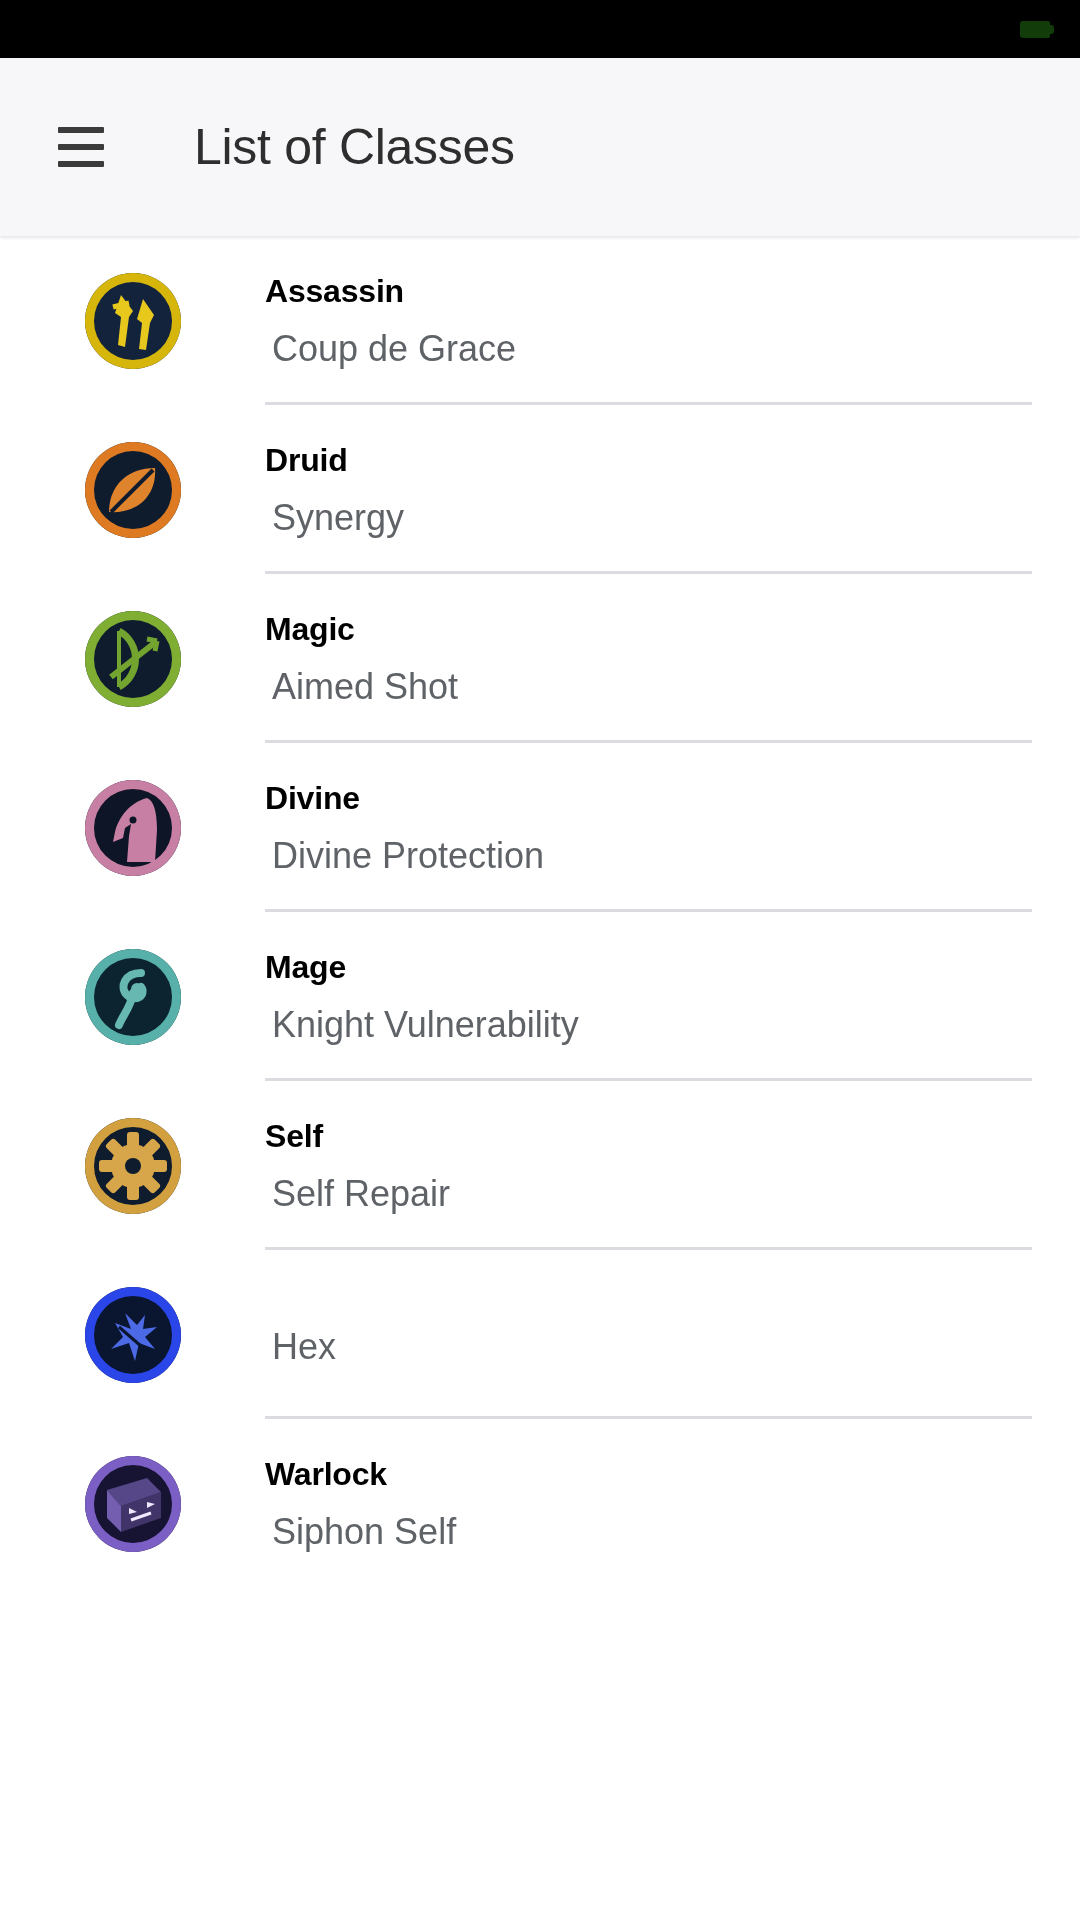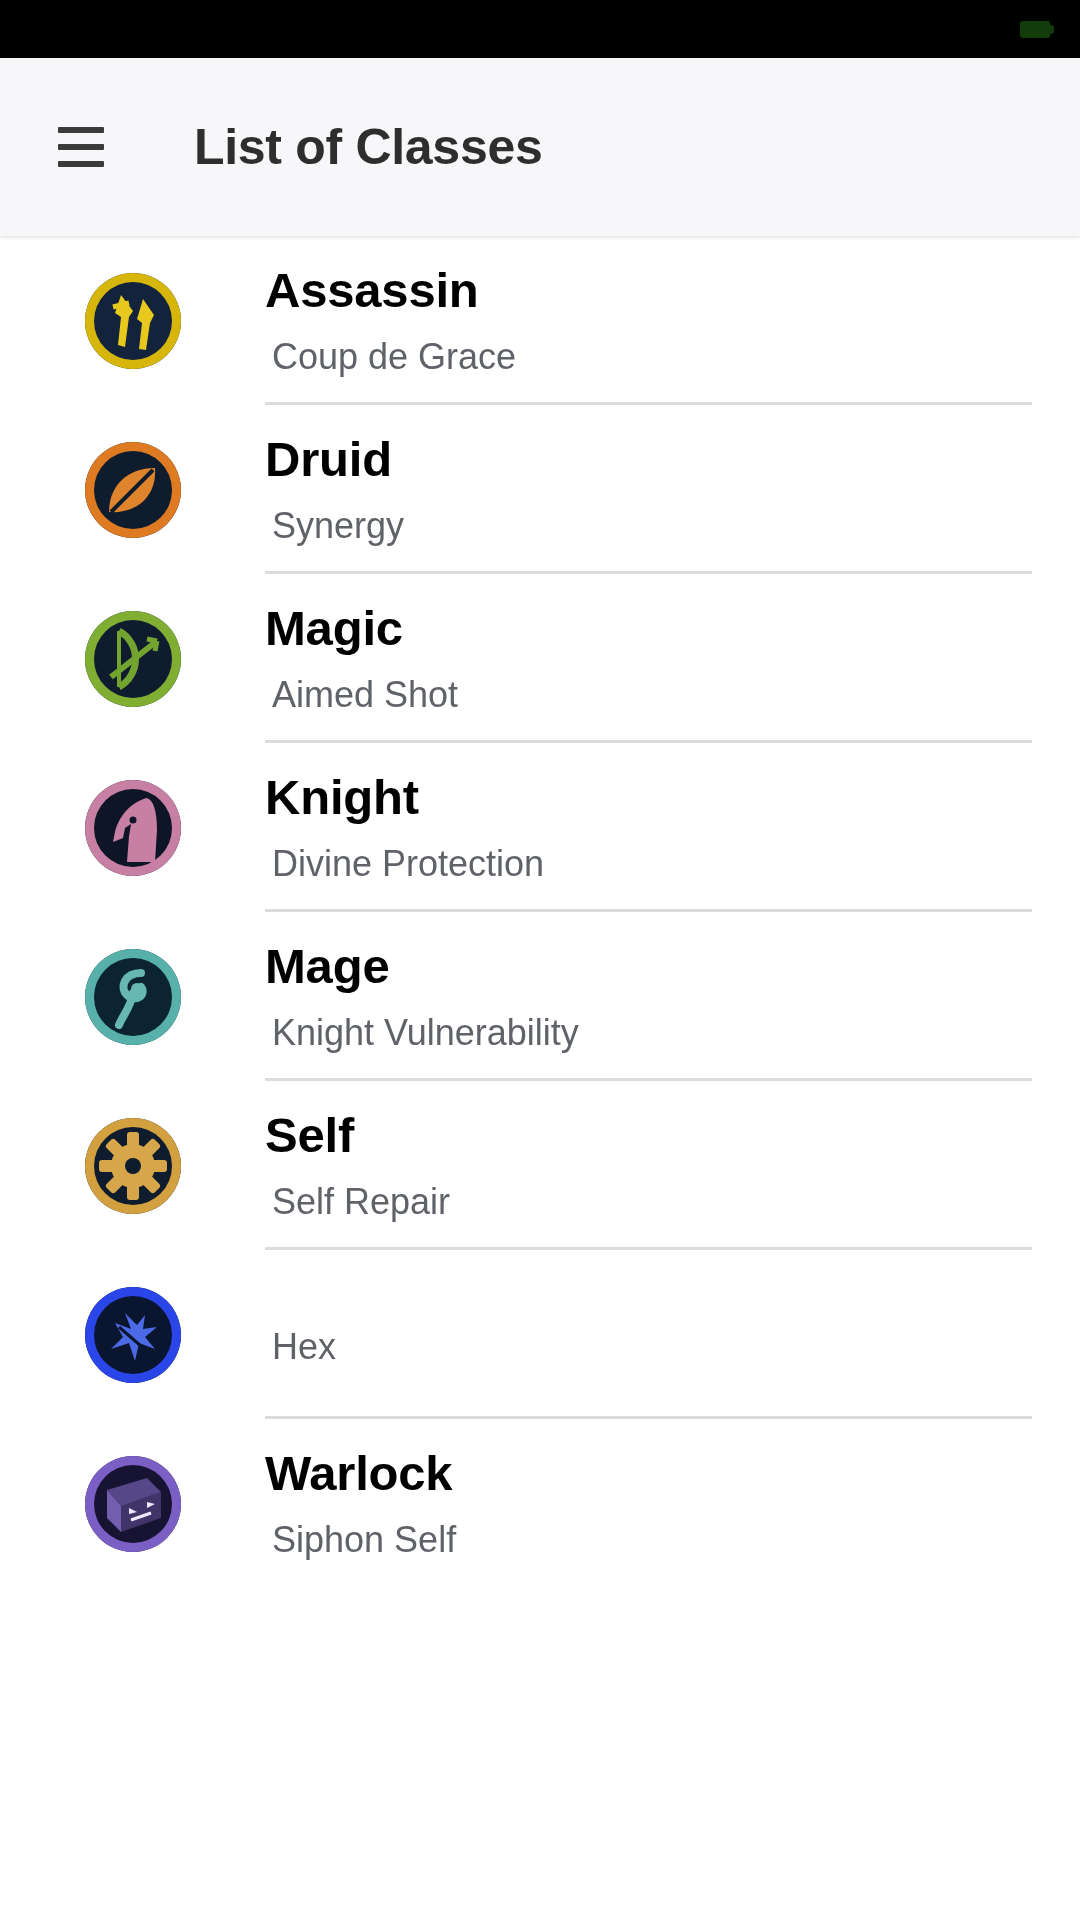--- a/index.html
+++ b/index.html
@@ -77,21 +77,21 @@
   .menu-button span {
     display: block;
     width: 46px;
     height: 6px;
     background: #3b3b3b;
     border-radius: 1px;
   }
   .app-title {
     margin-left: 74px;
     font-size: 50px;
-    font-weight: 700;
+    font-weight: 400;
     color: #2e2e2e;
     letter-spacing: -0.3px;
     white-space: nowrap;
   }
 
   
   .list {
     flex: 1 1 auto;
     background: #ffffff;
     overflow: hidden;
@@ -124,21 +124,21 @@
 
   .texts {
     flex: 1 1 auto;
     display: flex;
     flex-direction: column;
     justify-content: center;
     padding-right: 48px;
     height: 100%;
   }
   .row-title {
-    font-size: 49px;
+    font-size: 32px;
     font-weight: bold;
     color: #000000;
     line-height: 1.0;
     letter-spacing: -0.2px;
   }
   .row-sub {
     font-size: 36px;
     font-weight: 400;
     color: #5f6368;
     margin-top: 24px;
@@ -228,21 +228,21 @@
       <div class="list-item">
         <div class="avatar-wrap">
           <span class="avatar" style="background:#0d1526;box-shadow:inset 0 0 0 9px #c87fa4;">
             <svg viewBox="0 0 96 96">
               <path d="M62 18 C46 22 34 36 30 52 L28 62 L38 58 L40 48 L46 44 L44 56 L42 82 L70 82 L72 50 C72 30 68 20 62 18 Z" fill="#c87fa4"></path>
               <circle cx="48" cy="40" r="3.5" fill="#0d1526"></circle>
             </svg>
           </span>
         </div>
         <div class="texts">
-          <div class="row-title">Knight</div>
+          <div class="row-title">Divine</div>
           <div class="row-sub">Divine Protection</div>
         </div>
         <div class="divider"></div>
       </div>
       <div class="list-item">
         <div class="avatar-wrap">
           <span class="avatar" style="background:#0b2430;box-shadow:inset 0 0 0 9px #57b0a9;">
             <svg viewBox="0 0 96 96">
               <path d="M56 24 C40 24 34 38 42 46 C50 54 62 46 56 38" stroke="#66b8b0" stroke-width="8" fill="none" stroke-linecap="round"></path>
               <path d="M48 44 C46 58 38 66 34 76" stroke="#66b8b0" stroke-width="8" fill="none" stroke-linecap="round"></path>

